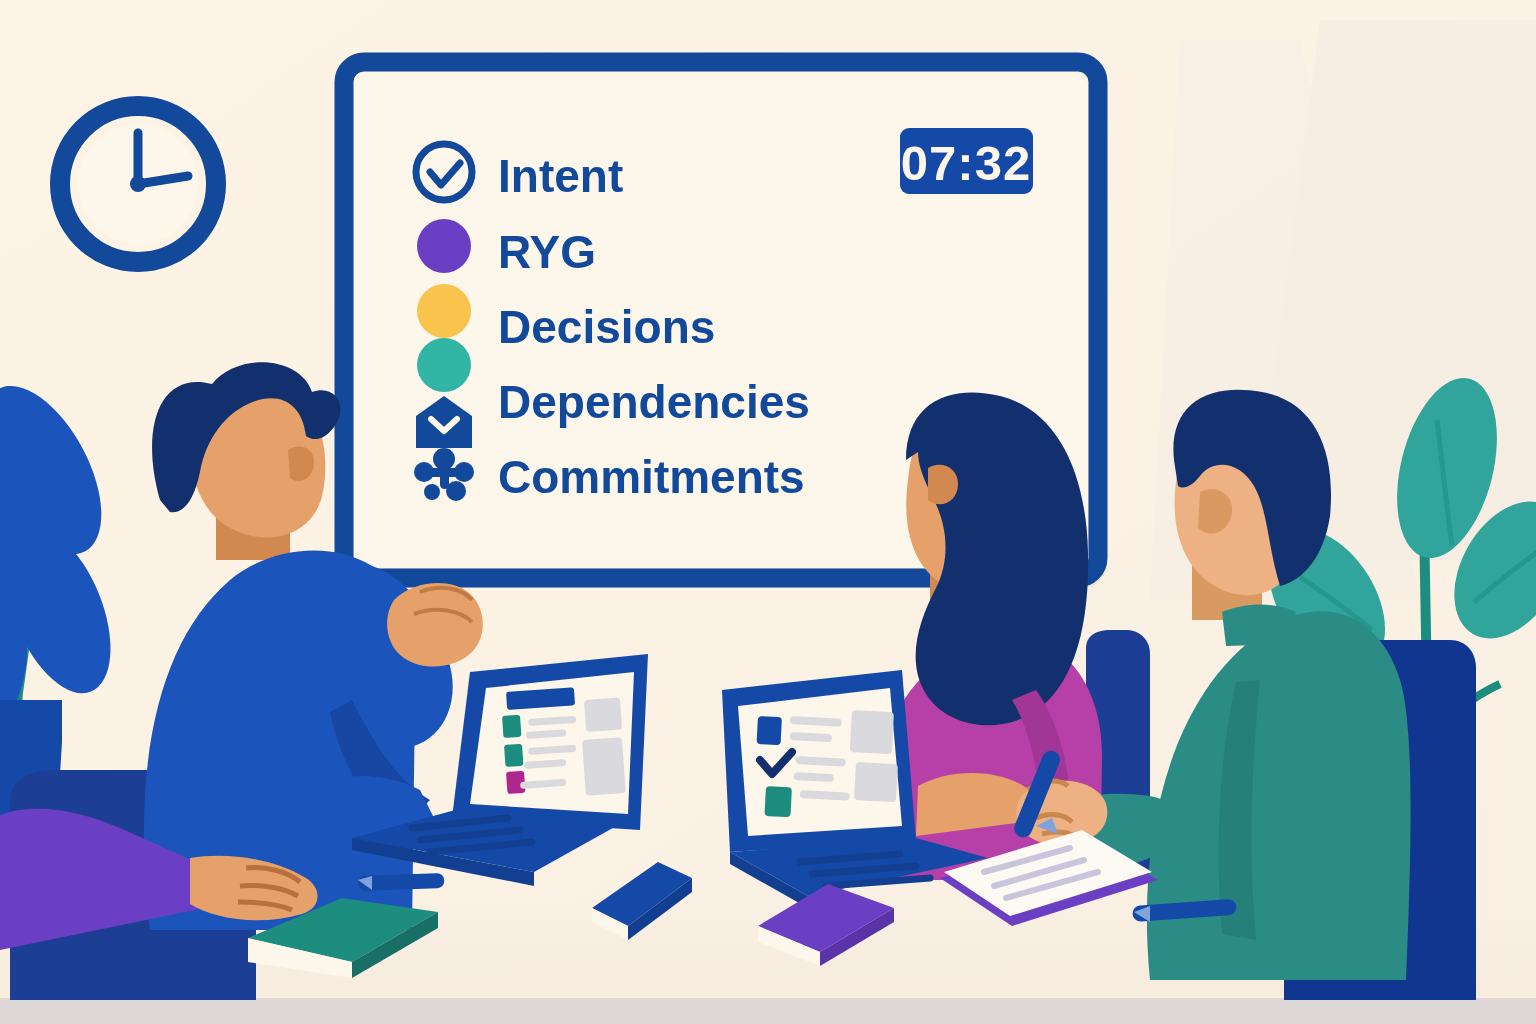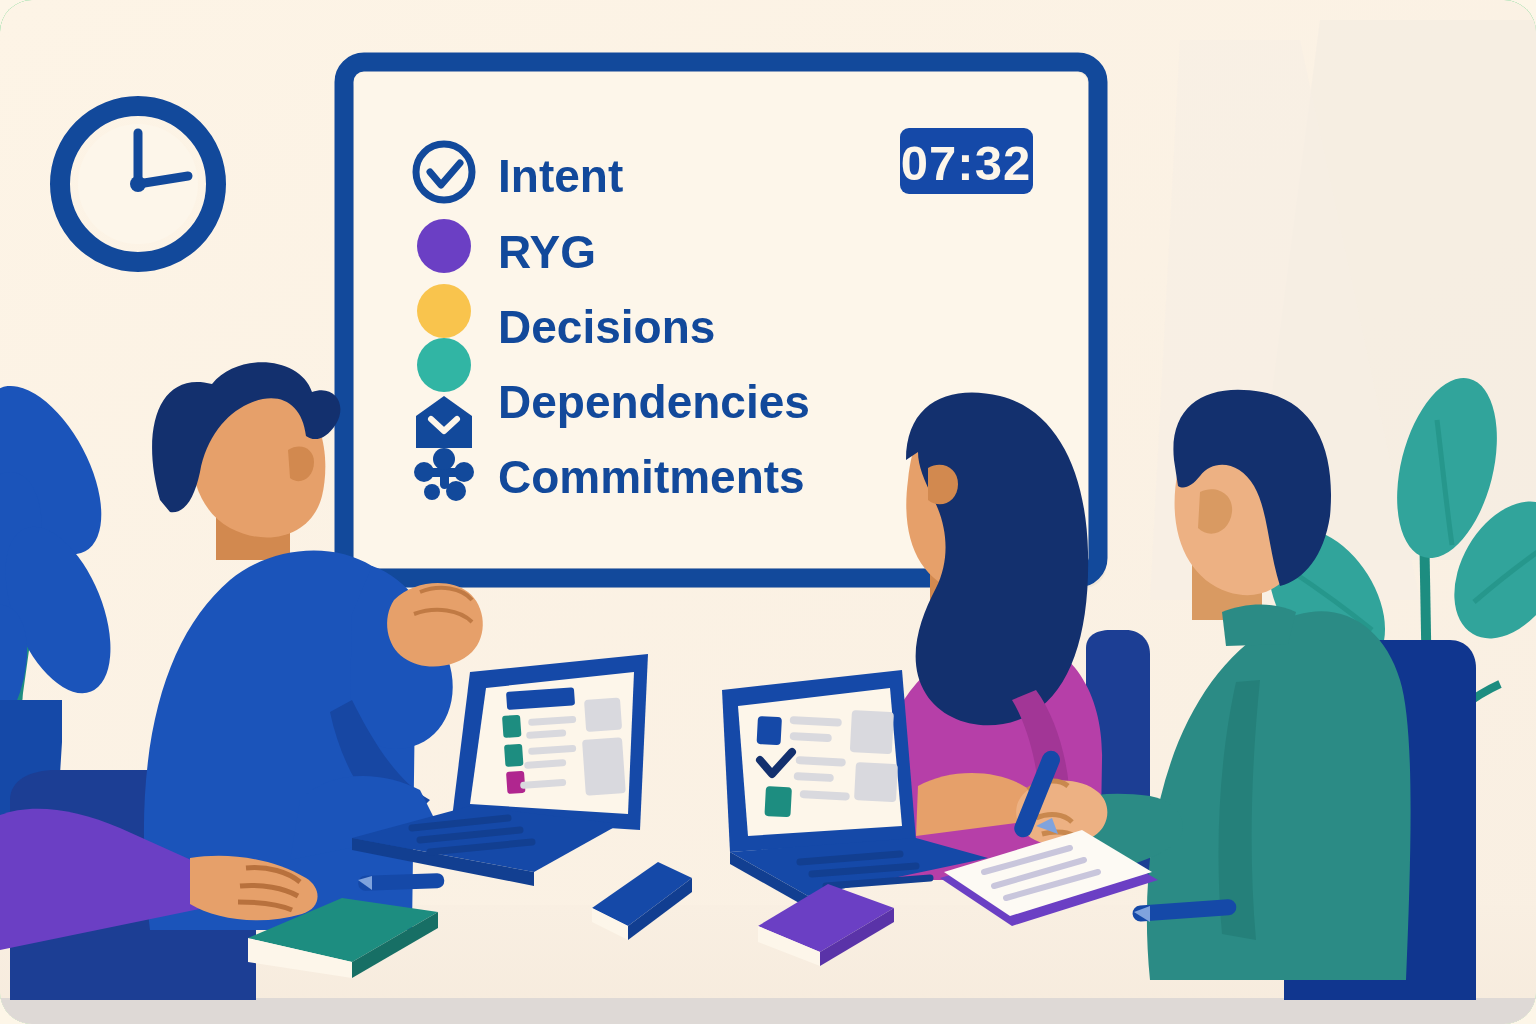--- a/index.html
+++ b/index.html
@@ -1,21 +1,20 @@
 <!DOCTYPE html>
 <html><head>
 <meta charset="utf-8">
 <title>Meeting Whiteboard Illustration</title>
 <style>
   html,body{margin:0;padding:0;background:#fdf6e8;}
   body{font-family:"Liberation Sans","DejaVu Sans",sans-serif;}
   #scene{
     position:relative;width:1536px;height:1024px;overflow:hidden;
     background:#22c55e;
-    border-radius:32px;
   }
   #scene svg{position:absolute;left:0;top:0;width:1536px;height:1024px;}
   .bd-text{
     font-family:"Liberation Sans","DejaVu Sans",sans-serif;
     font-weight:700;fill:#12499b;
   }
   .timer-text{
     font-family:"Liberation Sans","DejaVu Sans",sans-serif;
     font-weight:700;fill:#fdf6ea;letter-spacing:1px;
   }

